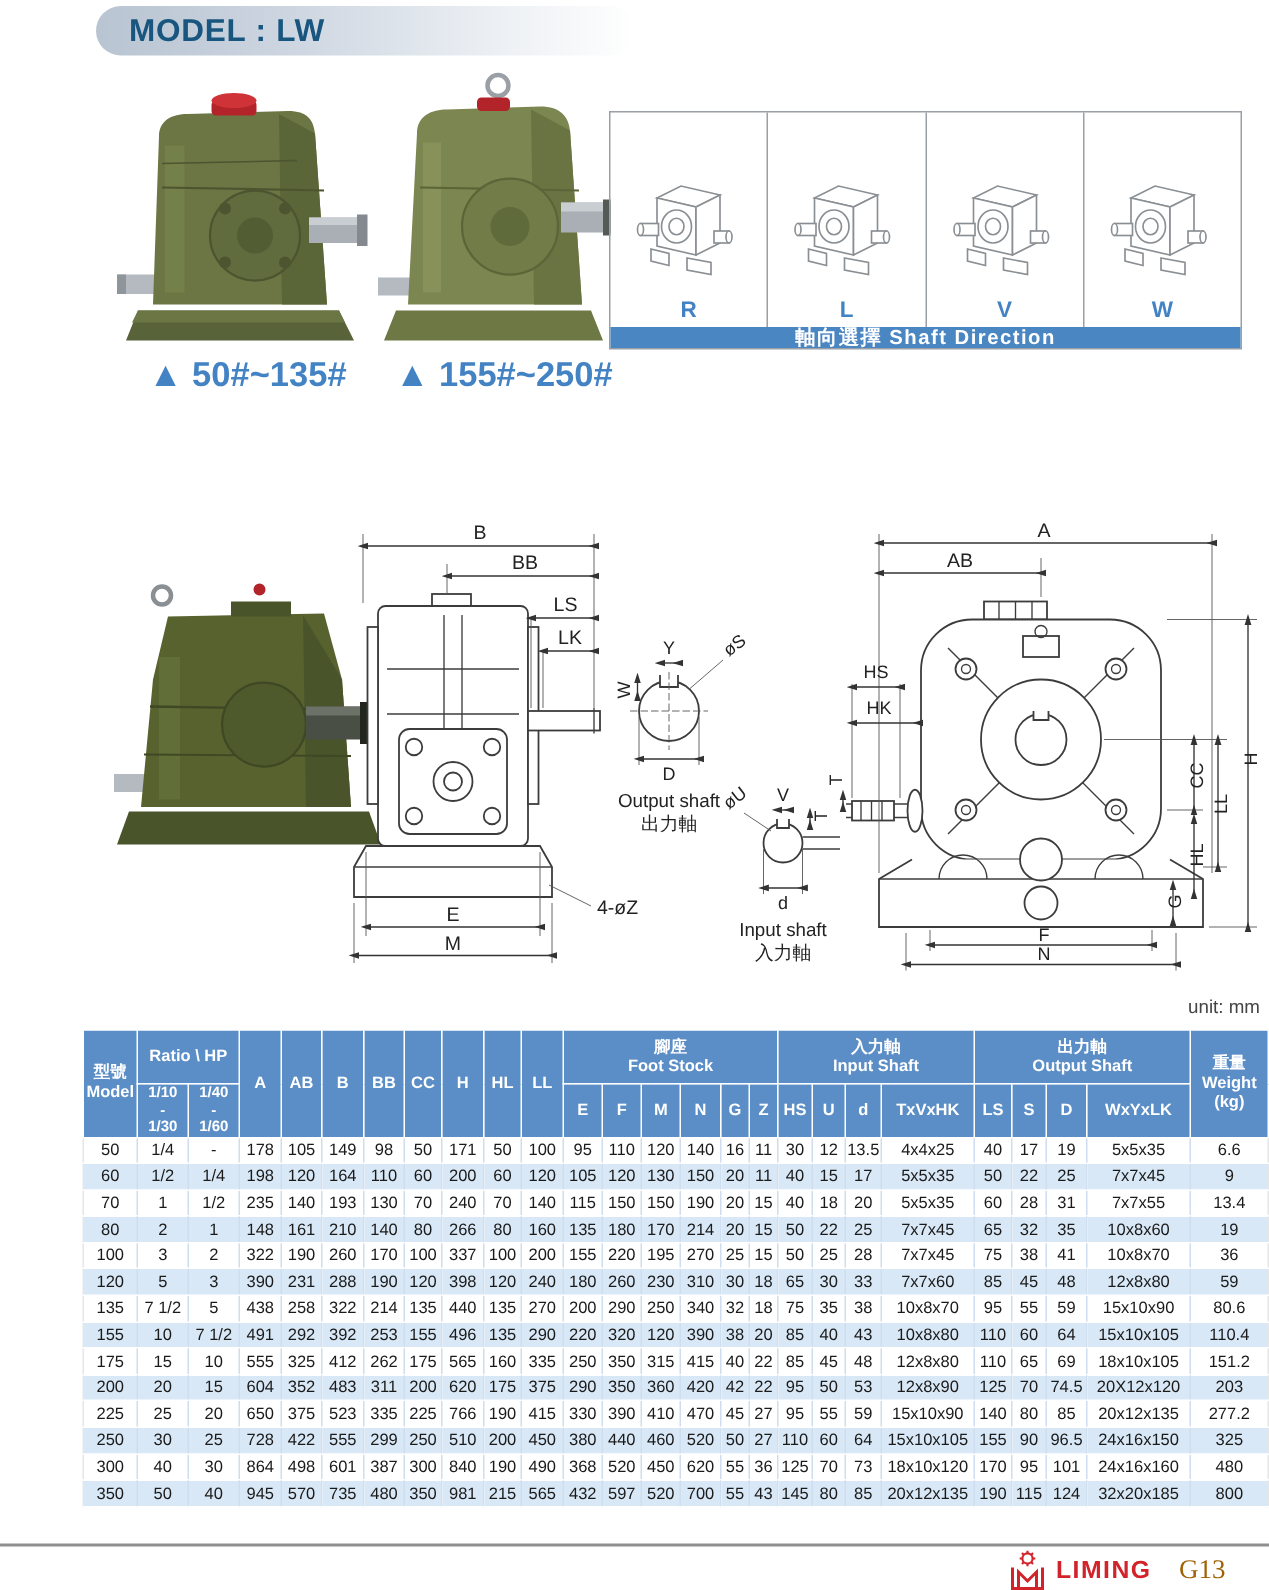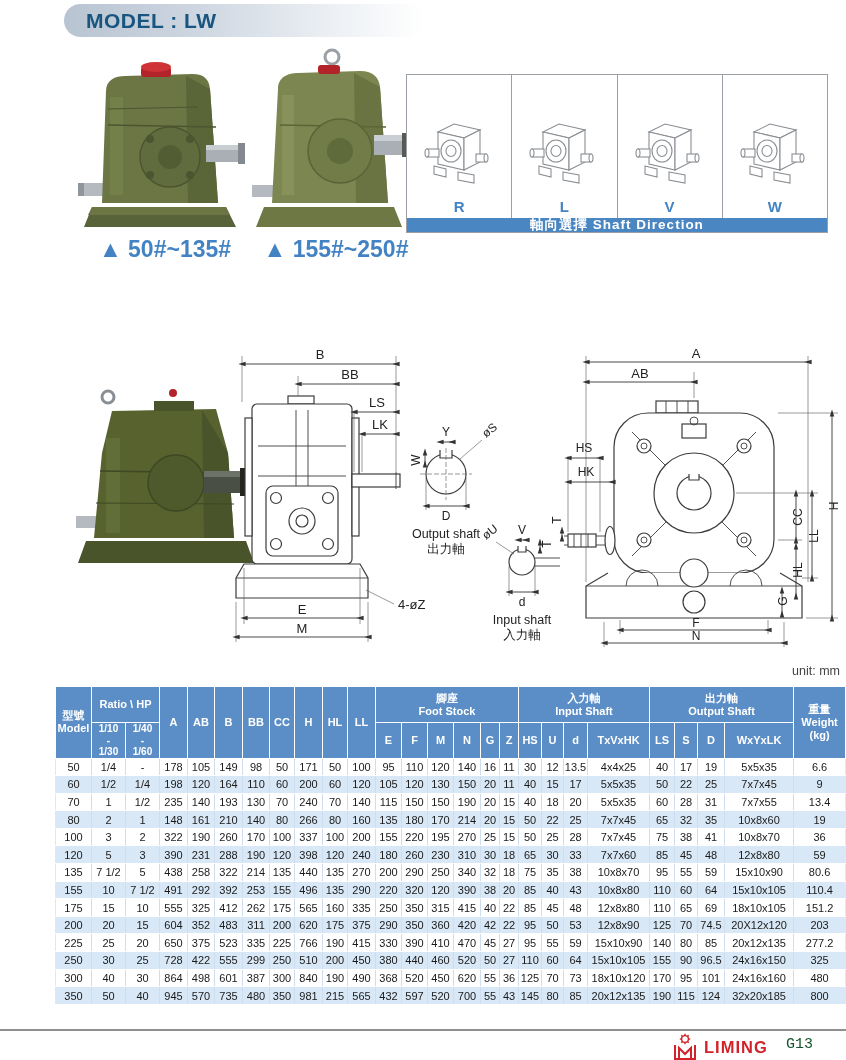--- a/index.html
+++ b/index.html
@@ -37,21 +37,21 @@
   .spec-table th.sub{font-size:10px;line-height:1.15;}
   .spec-table td{font-size:11px;color:#1a1a1a;text-align:center;height:17.6px;padding:0;
     border-left:1px solid #cfdeee;border-right:1px solid #cfdeee;border-bottom:1px solid #fff;white-space:nowrap;overflow:hidden;}
   .spec-table tr.alt td{background:var(--row-alt);}
   .spec-table td:first-child{border-left:1px solid #e6e6e6;}
   .spec-table td:last-child{border-right:1px solid #e6e6e6;}
 
   .footer-line{position:absolute;left:0;top:1029px;width:846px;border-top:2px solid #8f8f8f;}
   .brand{position:absolute;left:672px;top:1033px;display:flex;align-items:center;gap:6px;}
   .brand .brand-text{color:var(--brand-red);font-weight:bold;font-size:16.5px;letter-spacing:1px;}
-  .page-no{position:absolute;left:786px;top:1036px;font-family:Liberation Mono, monospace;font-size:15px;color:#14532d;}
+  .page-no{position:absolute;left:786px;top:1036px;font-family:Liberation Serif, serif;font-size:18px;color:#a16207;}
 
   svg{position:absolute;overflow:visible;}
   svg text{font-family:"Liberation Sans",sans-serif;fill:#222;}
   .dim{stroke:#333;stroke-width:0.9;fill:none;}
   .ext{stroke:#555;stroke-width:0.6;fill:none;}
   .out{stroke:#3c3c3c;stroke-width:1.2;fill:#fff;}
   .out2{stroke:#3c3c3c;stroke-width:0.9;fill:none;}
   .iso{stroke:#8a8f94;stroke-width:1.1;fill:#fff;}
   .dimtxt{font-size:13px;}
   .dimtxt2{font-size:12px;}

